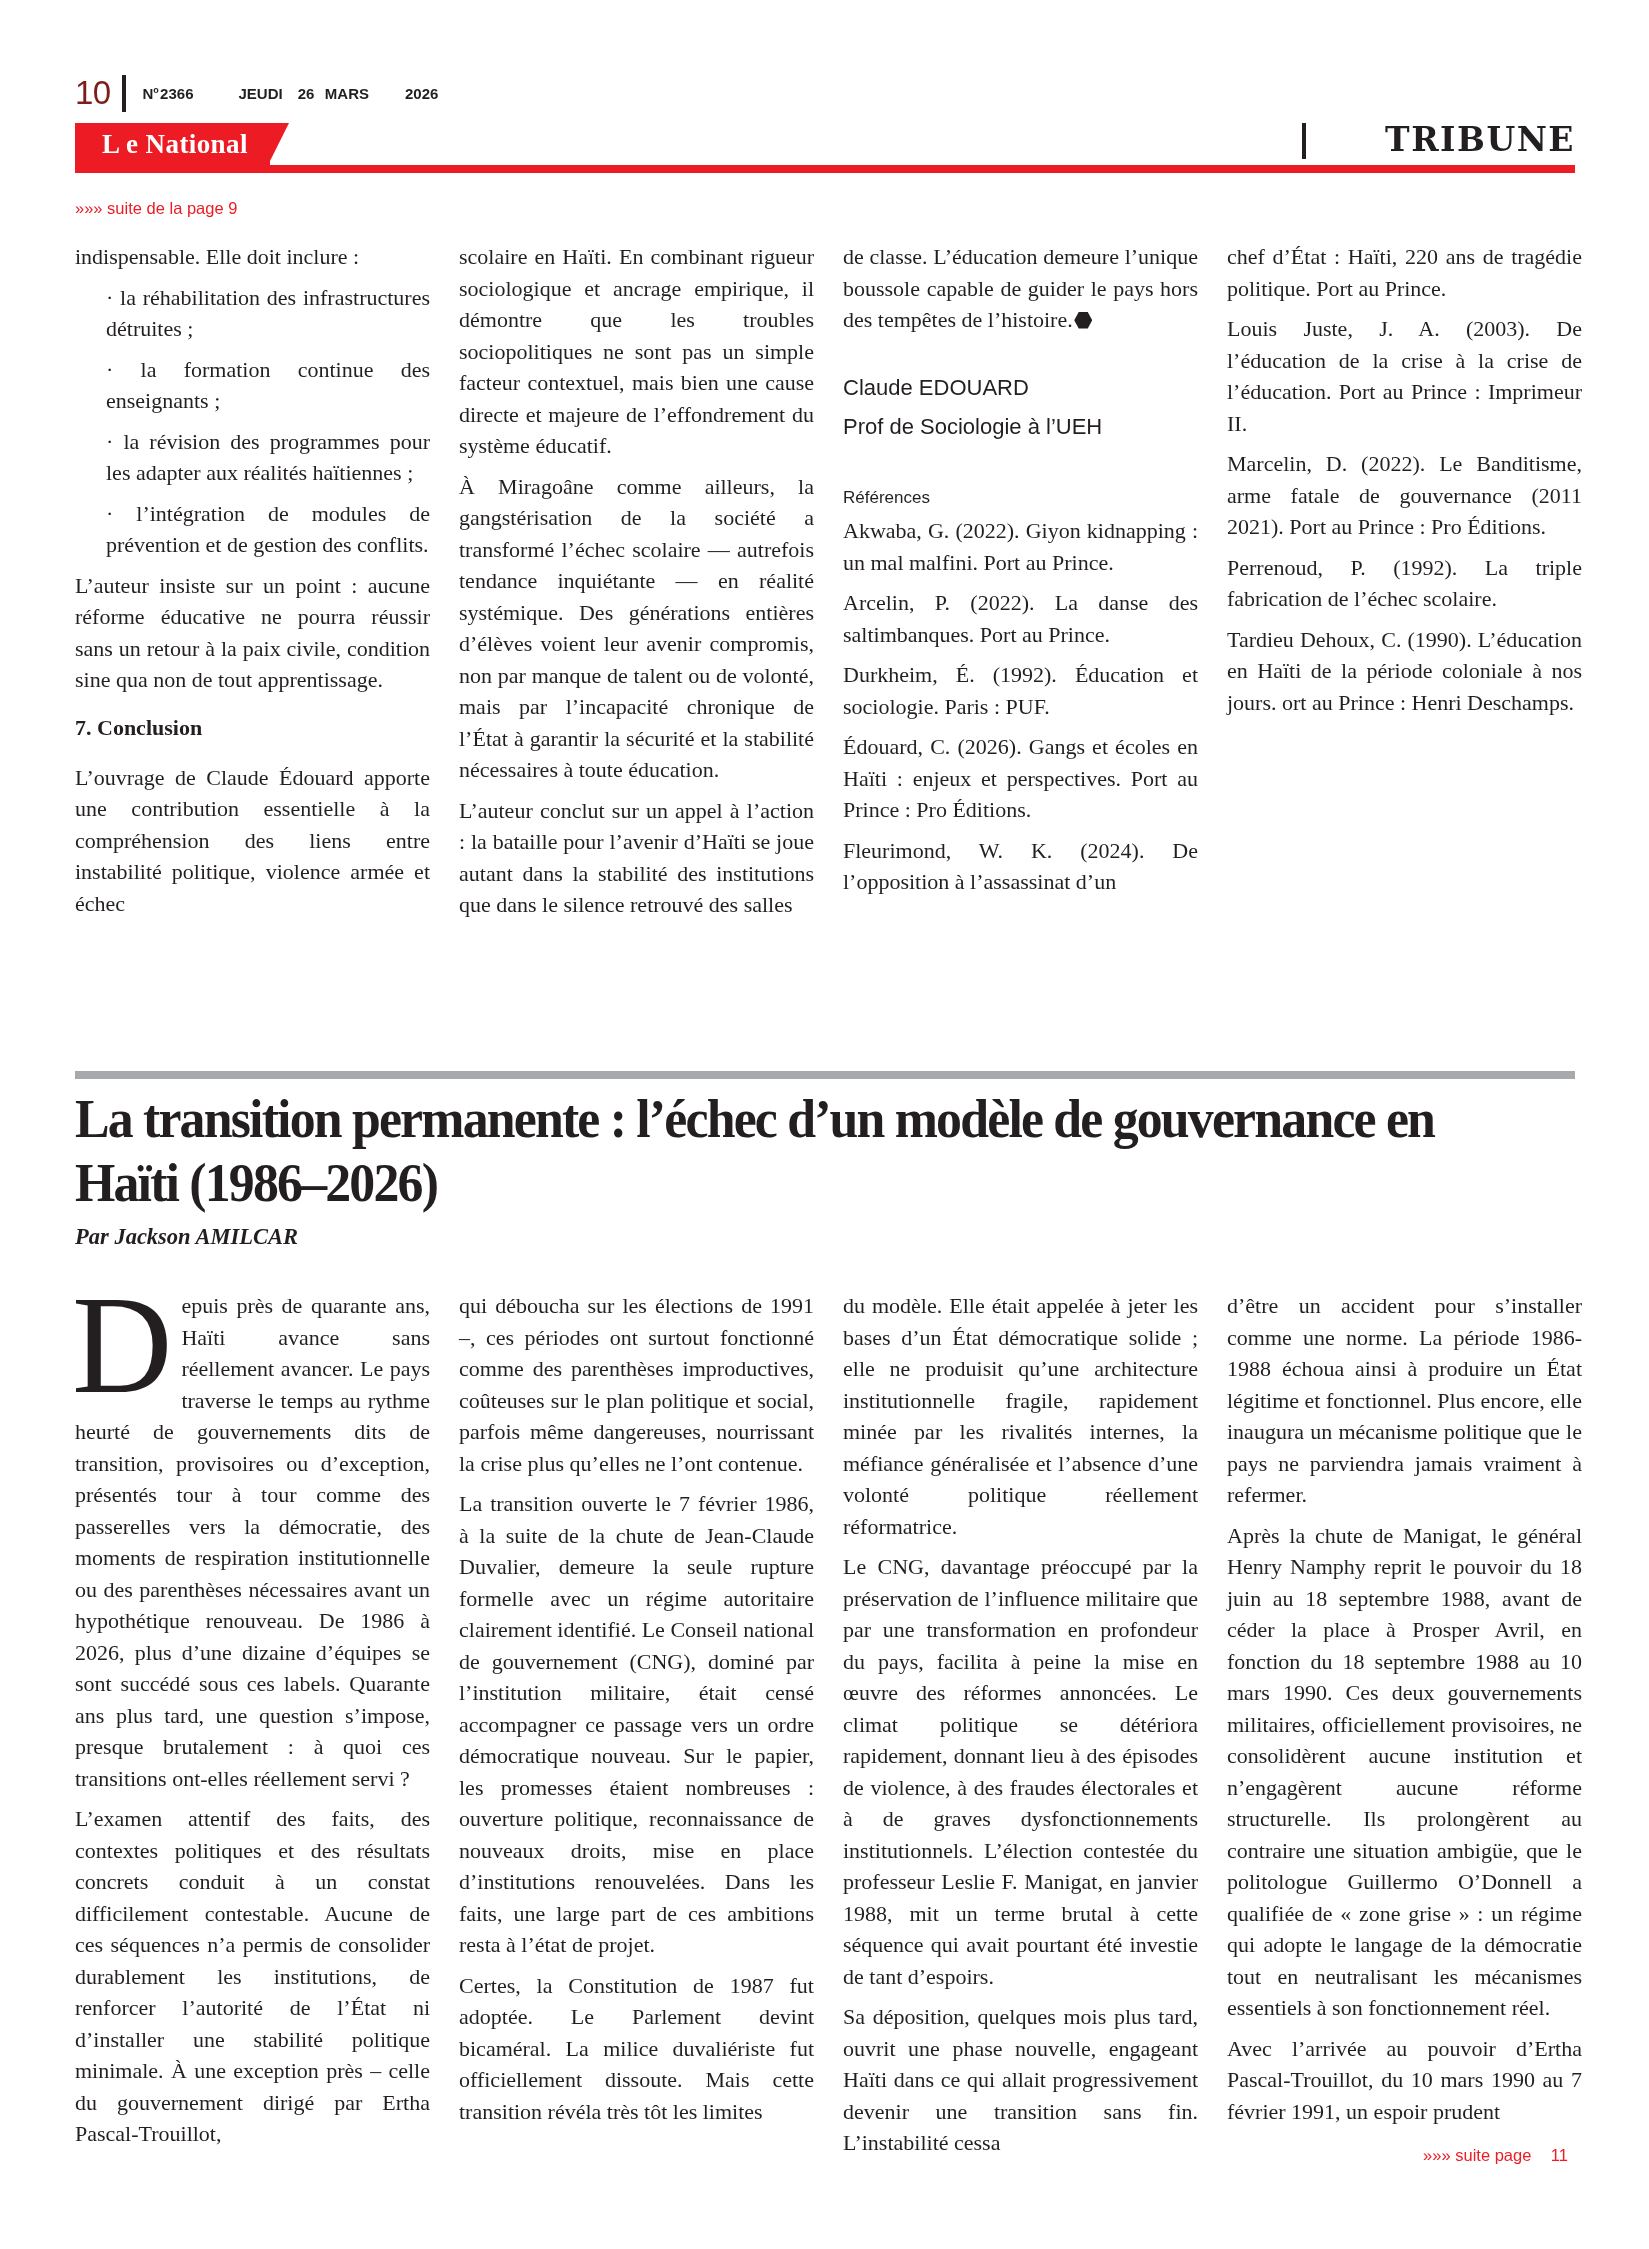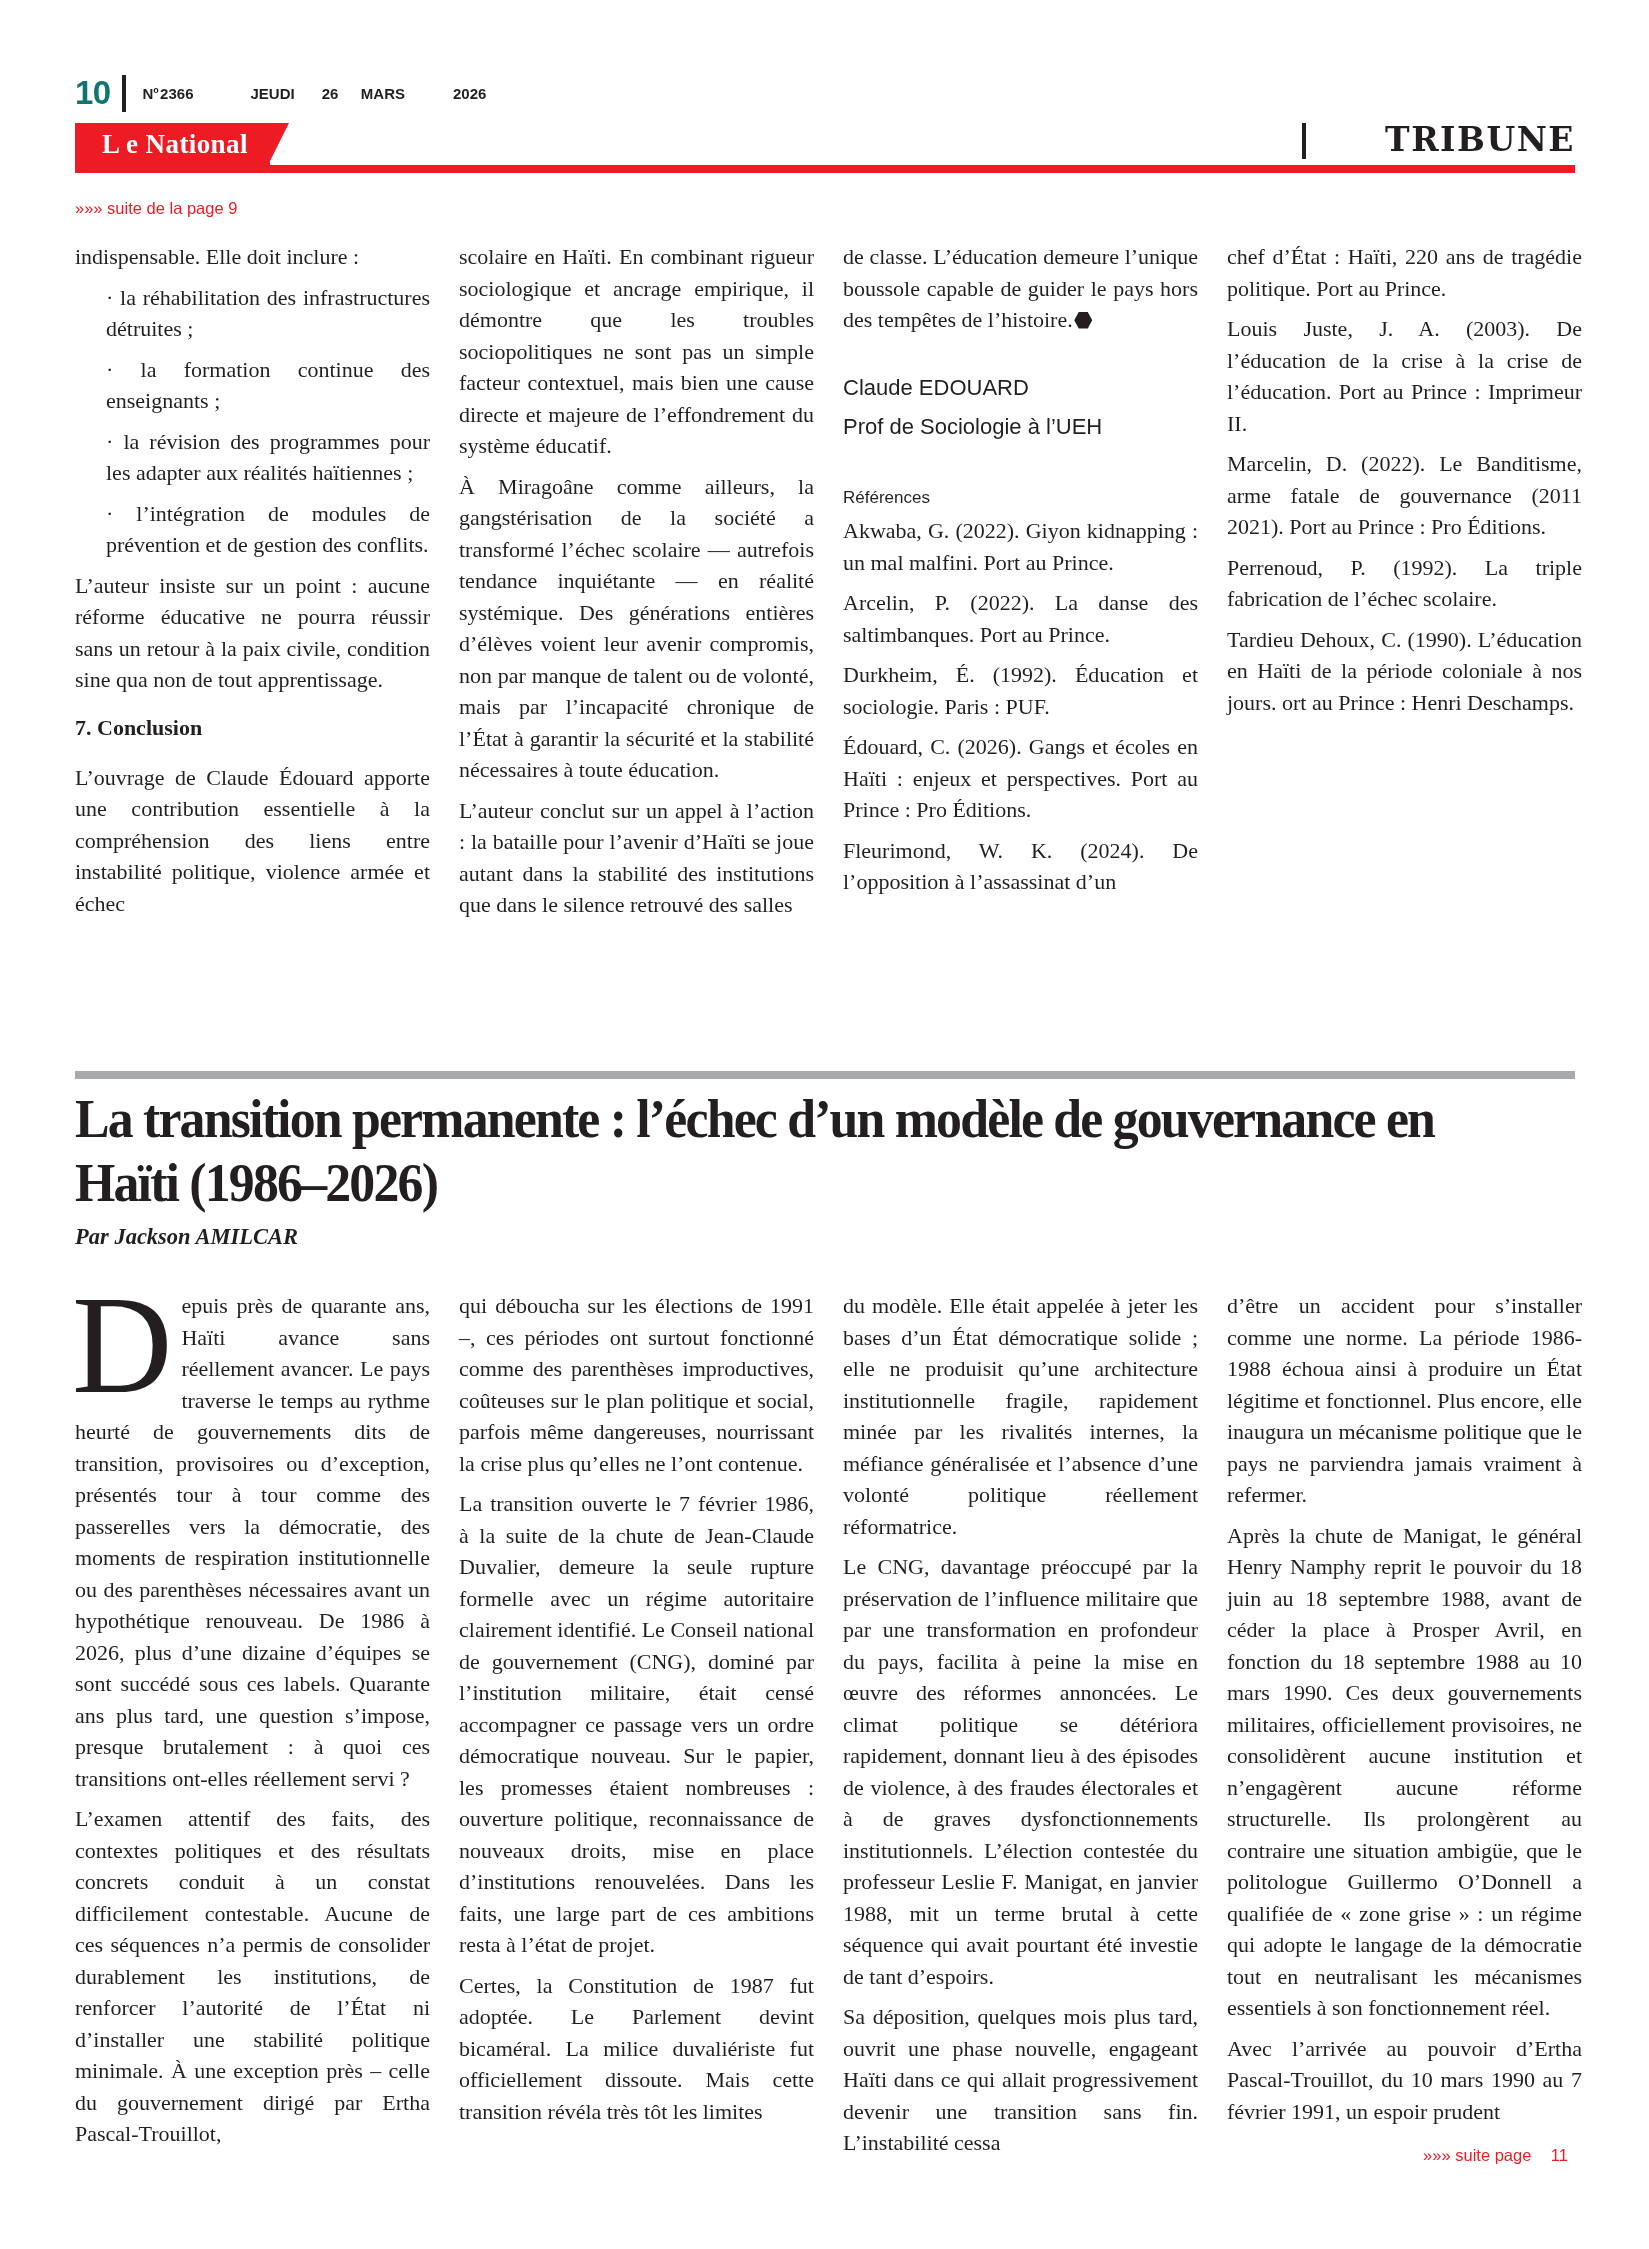--- a/index.html
+++ b/index.html
@@ -1,22 +1,22 @@
 <!DOCTYPE html>
 <html style="font-size:12px"><head>
 <meta charset="utf-8">
 <style>
   * { box-sizing: border-box; margin: 0; padding: 0; }
   html, body { width: 1650px; height: 2250px; background: #ffffff; }
   body { position: relative; font-family: "Liberation Serif", "DejaVu Serif", serif; color: #231f20; overflow: hidden; }
 
   .header-top { position: absolute; left: 75px; top: 72px; height: 42px; display: flex; align-items: center; }
-  .page-num { font-family: "Liberation Sans", "DejaVu Sans", sans-serif; font-weight: bold; font-size: 33px; color: #0f766e; letter-spacing: -0.7px; }
+  .page-num { font-family: "Liberation Sans", "DejaVu Sans", sans-serif; font-weight: normal; font-size: 33px; color: #7f1d1d; letter-spacing: -0.7px; }
   .page-sep { width: 3.7px; height: 37px; background: #231f20; margin: 0 16.5px 0 12px; }
-  .meta { font-family: "Liberation Sans", "DejaVu Sans", sans-serif; font-weight: bold; font-size: 15px; color: #231f20; display: flex; gap: 12px; align-items: center; }
+  .meta { font-family: "Liberation Sans", "DejaVu Sans", sans-serif; font-weight: bold; font-size: 15px; color: #231f20; display: flex; gap: 0; align-items: center; }
   .meta .issue { margin-right: 45px; }
   .meta .issue sup { font-size: 9px; }
   .meta .day { margin-right: 15px; }
   .meta .date-d { margin-right: 10.5px; }
   .meta .month { margin-right: 36px; }
 
   .brand-bar { position: absolute; left: 75px; top: 123px; width: 1500px; height: 52px; }
   .brand-tab { position: absolute; left: 0; top: 0; width: 195px; height: 42px; background: #ed1c24; }
   .brand-slant { position: absolute; left: 193px; top: 0; width: 0; height: 0; border-left: 0 solid transparent; border-right: 21px solid transparent; border-top: 42px solid #ed1c24; }
   .brand-rule { position: absolute; left: 0; top: 42px; width: 1500px; height: 7.5px; background: #ed1c24; }

